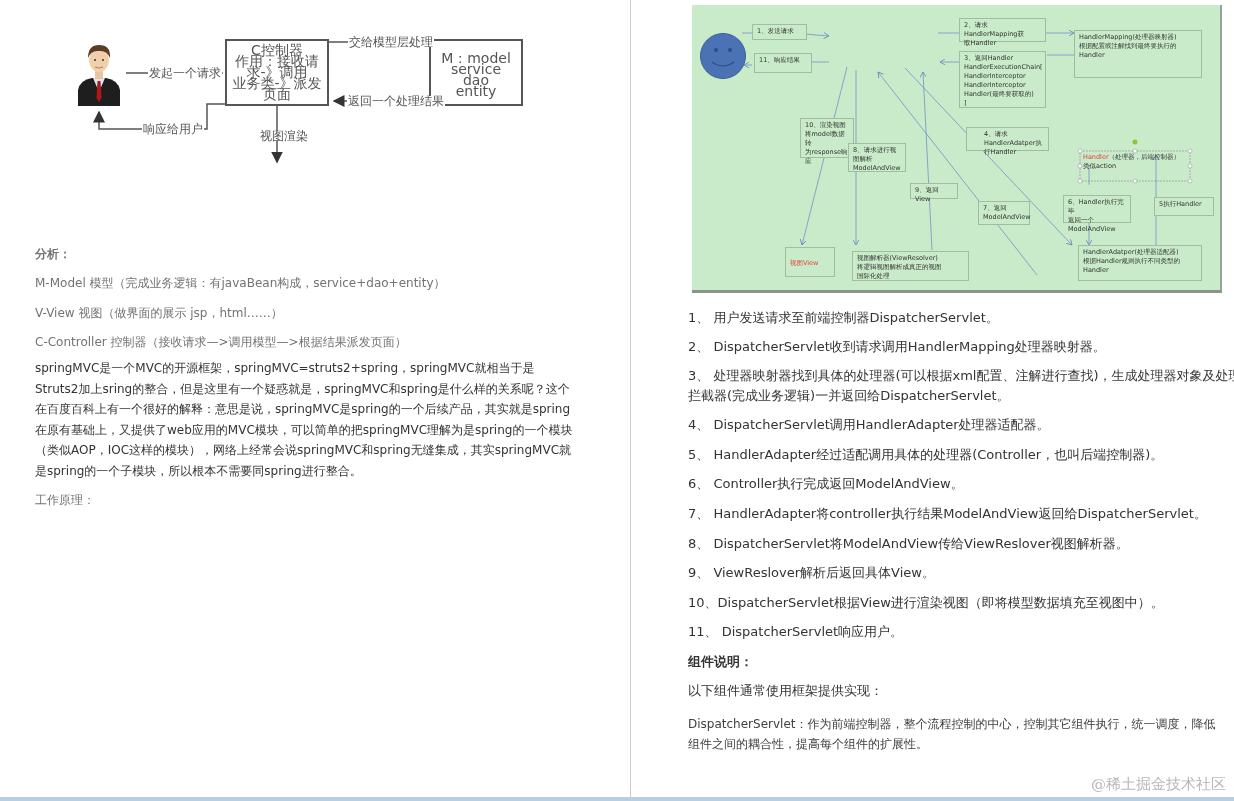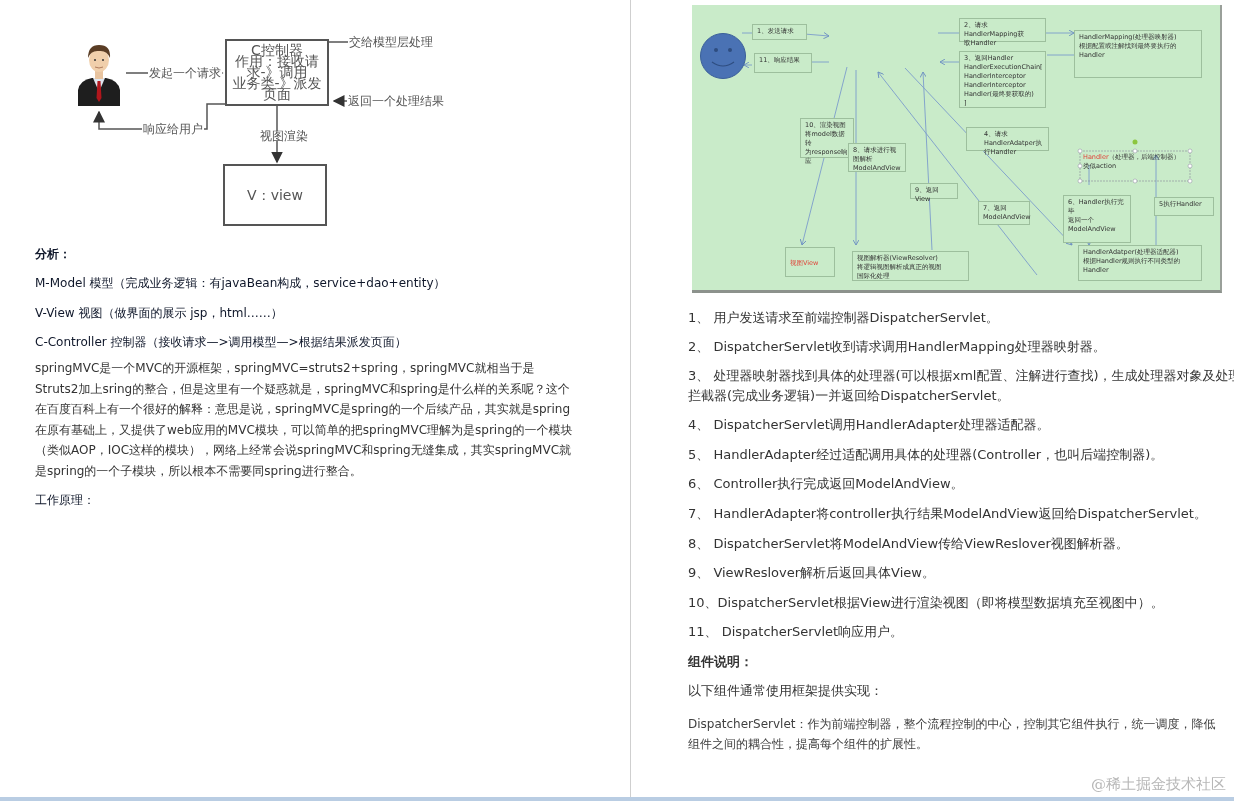--- a/index.html
+++ b/index.html
@@ -19,21 +19,21 @@
     .mvc { position: absolute; left: 0; top: 0; width: 630px; height: 240px; }
     .mvc .box {
       position: absolute; border: 2px solid #555; background: #fff;
       font-size: 14px; color: #555; text-align: center; line-height: 11px;
       display: flex; align-items: center; justify-content: center; box-sizing: border-box;
     }
     .mvc .lbl { position: absolute; font-size: 12px; color: #555; background: #fff; padding: 0 1px; line-height: 10px; white-space: nowrap; }
     .avatar { position: absolute; left: 76px; top: 40px; width: 46px; height: 66px; }
 
     
-    .ltext { position: absolute; left: 35px; font-size: 12px; color: #0f172a; line-height: 20px; text-align: right; }
+    .ltext { position: absolute; left: 35px; font-size: 12px; color: #737373; line-height: 20px; text-align: right; }
     .ltext.bold { font-weight: bold; }
     .para { position: absolute; left: 35px; top: 358px; width: 540px; font-size: 12px; line-height: 20.5px; color: #333; }
 
     
     .flow {
       position: absolute; left: 692px; top: 5px; width: 530px; height: 288px;
       background: #c9ebc9; border-right: 2px solid #9aa09a; border-bottom: 3px solid #8c928c;
       box-sizing: border-box;
     }
     .flow .nb {
@@ -89,22 +89,27 @@
     <path d="M19,27 Q23,29 27,27" stroke="#a0674a" fill="none" stroke-width="0.8"></path>
   </svg>
 
   <div class="box" style="left:225px;top:39px;width:104px;height:67px;">
     <div>
       <div>C控制器</div>
       <div>作用：接收请求-》调用</div>
       <div>业务类-》派发页面</div>
     </div>
   </div>
-  <div class="box" style="left:223px;top:164px;width:104px;height:62px;">
-    <div>V：view</div>
+  <div class="box" style="left:429px;top:39px;width:94px;height:67px;align-items:flex-start;padding-top:12px;">
+    <div>
+      <div>M：model</div>
+      <div>service</div>
+      <div>dao</div>
+      <div>entity</div>
+    </div>
   </div>
 
   <span class="lbl" style="left:148px;top:68px;">发起一个请求</span>
   <span class="lbl" style="left:348px;top:37px;">交给模型层处理</span>
   <span class="lbl" style="left:347px;top:96px;">返回一个处理结果</span>
   <span class="lbl" style="left:142px;top:124px;">响应给用户</span>
   <span class="lbl" style="left:259px;top:131px;">视图渲染</span>
 </div>
 
 <div class="ltext bold" style="top:244px;">分析：</div>
@@ -185,21 +190,21 @@
 ModelAndView</div>
   <div class="nb" style="left:274px;top:122px;width:83px;height:24px;padding-left:17px;">4、请求HandlerAdatper执
 行Handler</div>
   <div style="position:absolute;left:391px;top:148px;width:105px;font-size:6.5px;line-height:9px;color:#333;">
     <span class="red">Handler</span><span>（处理器，后端控制器）</span><br>
     <span>类似action</span>
   </div>
   <div class="nb" style="left:218px;top:178px;width:48px;height:16px;">9、返回View</div>
   <div class="nb" style="left:286px;top:196px;width:52px;height:24px;">7、返回
 ModelAndView</div>
-  <div class="nb" style="left:371px;top:190px;width:68px;height:48px;">6、Handler执行完毕
+  <div class="nb" style="left:371px;top:190px;width:68px;height:28px;">6、Handler执行完毕
 返回一个
 ModelAndView</div>
   <div class="nb" style="left:462px;top:192px;width:60px;height:19px;">5执行Handler</div>
   <div class="nb" style="left:93px;top:242px;width:50px;height:30px;">
     <span class="red">视图View</span>
   </div>
   <div class="nb" style="left:160px;top:246px;width:117px;height:30px;">视图解析器(ViewResolver)
 将逻辑视图解析成真正的视图
 国际化处理</div>
   <div class="nb" style="left:386px;top:240px;width:124px;height:36px;">HandlerAdatper(处理器适配器)

